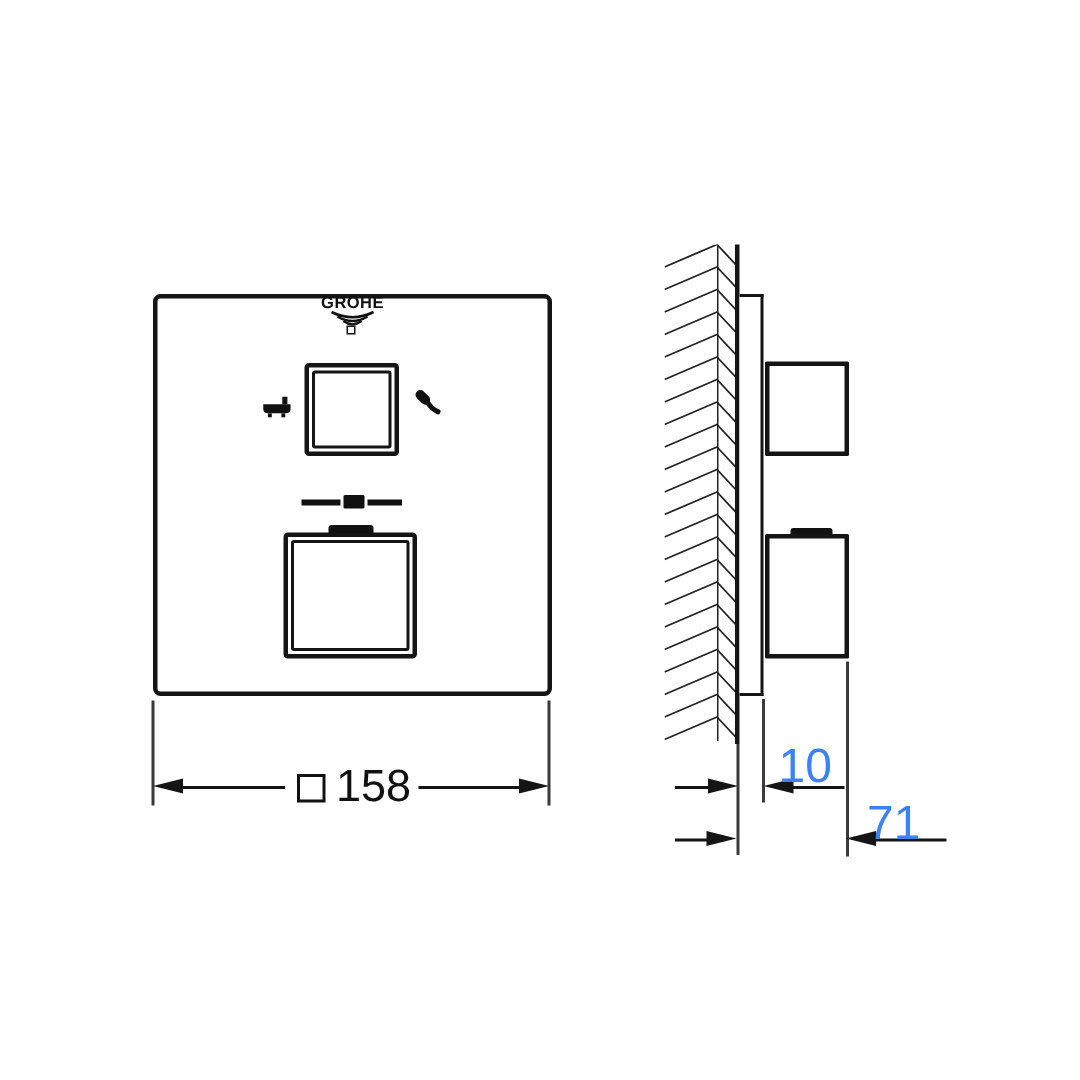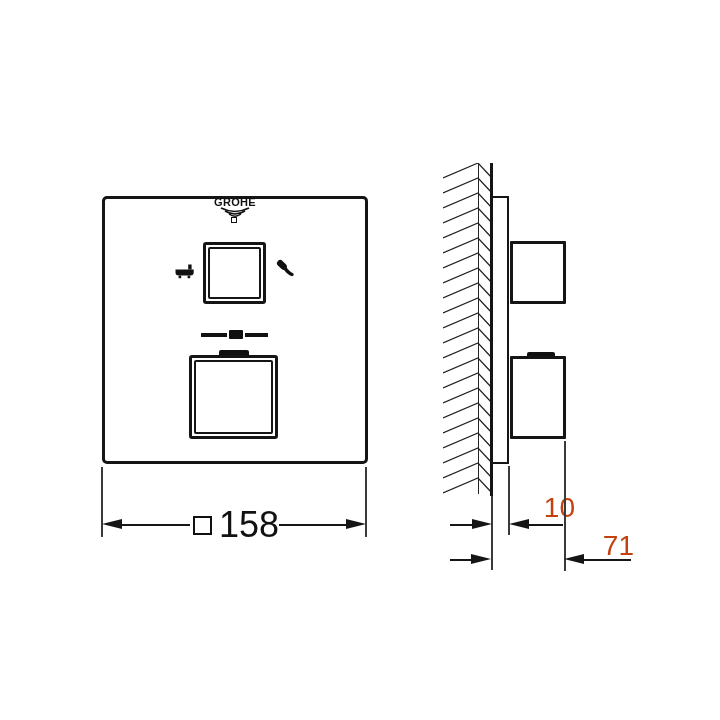--- a/index.html
+++ b/index.html
@@ -29,23 +29,23 @@
   .knob-side{border:3px solid #151515;background:#fff;box-sizing:border-box;border-radius:1px;}
   .uk-side{left:510px;top:241px;width:56px;height:63px;}
   .lk-side{left:510px;top:356px;width:56px;height:83px;}
   
   .ext{background:#3a3a3a;width:2px;}
   .dline{height:2px;background:#151515;}
   .arr{width:0;height:0;border-top:5px solid transparent;border-bottom:5px solid transparent;}
   .arr-l{border-right:20px solid #151515;}
   .arr-r{border-left:20px solid #151515;}
   .dim-label{display:flex;align-items:center;justify-content:center;gap:7px;
-             font-size:36px;color:#111;line-height:1;}
+             font-size:30px;color:#111;line-height:1;}
   .sq-sym{display:inline-block;width:15px;height:15px;border:2.6px solid #111;background:#fff;}
-  .dim-num{font-size:28px;color:#c2410c;line-height:1;text-align:right;}
+  .dim-num{font-size:32px;color:#3b82f6;line-height:1;text-align:left;}
 </style>
 </head>
 <body>
 
 <div id="canvas">
 
   <div class="abs">
     <div class="abs plate"></div>
 
     <div class="abs wordmark">GROHE</div>

